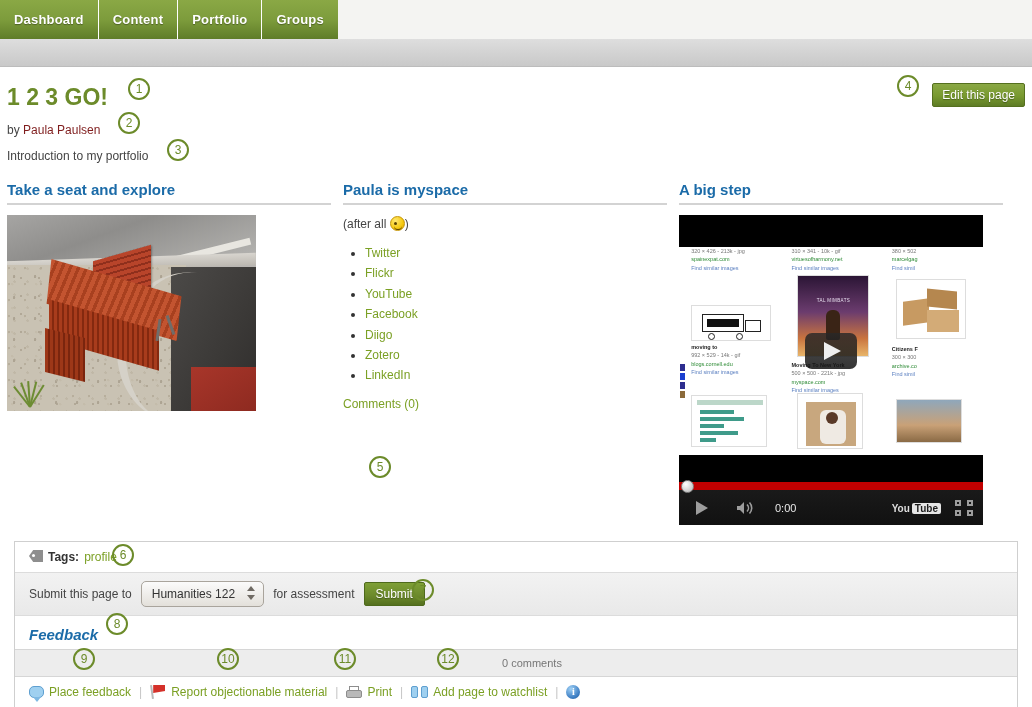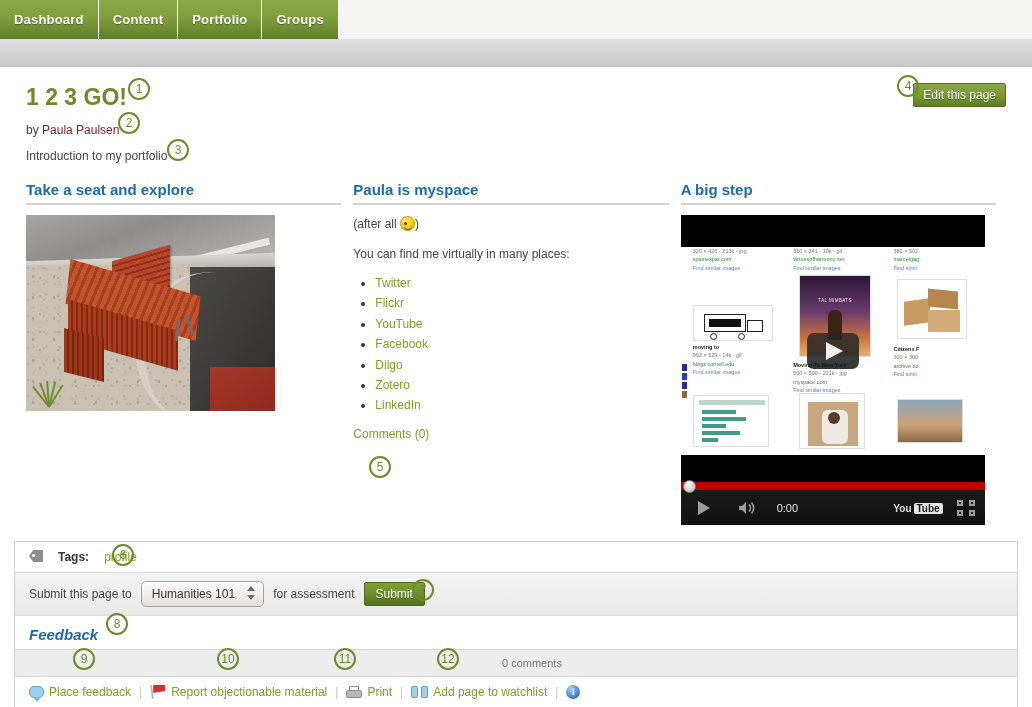--- a/index.html
+++ b/index.html
@@ -35,21 +35,21 @@
   }
   .nav-tab:last-of-type { border-right: none; }
 
   .subbar {
     width: 1032px; height: 28px;
     background: linear-gradient(to bottom, #dedede 0%, #d2d2d2 55%, #c9c9c9 100%);
     border-bottom: 1px solid #bcbcbc;
   }
 
   
-  .page { position: relative; width: 1032px; padding: 0 26px; }
+  .page { position: relative; width: 1032px; padding: 0 7px; }
 
   .title-row {
     position: relative;
     margin-top: 16px;
     height: 28px;
   }
   .page-title {
     font-size: 23px;
     font-weight: bold;
     color: #6c8b2a;
@@ -220,21 +220,21 @@
 
   
   .panel {
     margin: 16px 14px 0 14px;
     width: 1004px;
     border: 1px solid #cfcfcf;
     background: #fff;
   }
   .tags-row {
     padding: 8px 14px; font-size: 12px; color:#444;
-    display:flex; gap:15px;
+    display:flex; gap:5px;
   }
   .tags-row b { color:#333; }
   .tag-icon {
     width: 14px; height: 12px; position: relative; display:inline-block;
     background:#8e8e8e; border-radius: 2px 0 0 2px;
     clip-path: polygon(0 50%, 30% 0, 100% 0, 100% 100%, 30% 100%);
   }
   .tag-icon::after{content:"";position:absolute;left:3px;top:4px;width:3px;height:3px;border-radius:50%;background:#fff;}
   .submit-row {
     background: linear-gradient(to bottom,#f2f2f2,#e9e9e9);
@@ -357,21 +357,20 @@
           <i style="transform:rotate(32deg)"></i>
         </div>
       </div>
     </div>
 
     <div class="col c2">
       <div class="block-title">Paula is myspace</div>
       <p class="text-para">
         <span>(after all </span><span class="smiley"></span><span>)</span>
       </p>
-      <p class="text-para">You can find me virtually in many places:</p>
       <ul class="links-list">
         <li><a href="#">Twitter</a></li>
         <li><a href="#">Flickr</a></li>
         <li><a href="#">YouTube</a></li>
         <li><a href="#">Facebook</a></li>
         <li><a href="#">Diigo</a></li>
         <li><a href="#">Zotero</a></li>
         <li><a href="#">LinkedIn</a></li>
       </ul>
       <a href="#" class="comments-link">Comments (0)</a>
@@ -504,21 +503,21 @@
 
   <div class="tags-row">
     <span class="tag-icon"></span>
     <b>Tags:</b>
     <a href="#" class="inline-link">profile</a>
   </div>
 
   <div class="submit-row">
     <span>Submit this page to</span>
     <div class="mac-select">
-      <span>Humanities 101</span>
+      <span>Humanities 122</span>
       <span class="stepper">
           <i class="up"></i>
           <i class="dn"></i>
         </span>
     </div>
     <span>for assessment</span>
     <button class="submit-btn">Submit</button>
   </div>
 
   <div class="feedback-head">Feedback</div>

